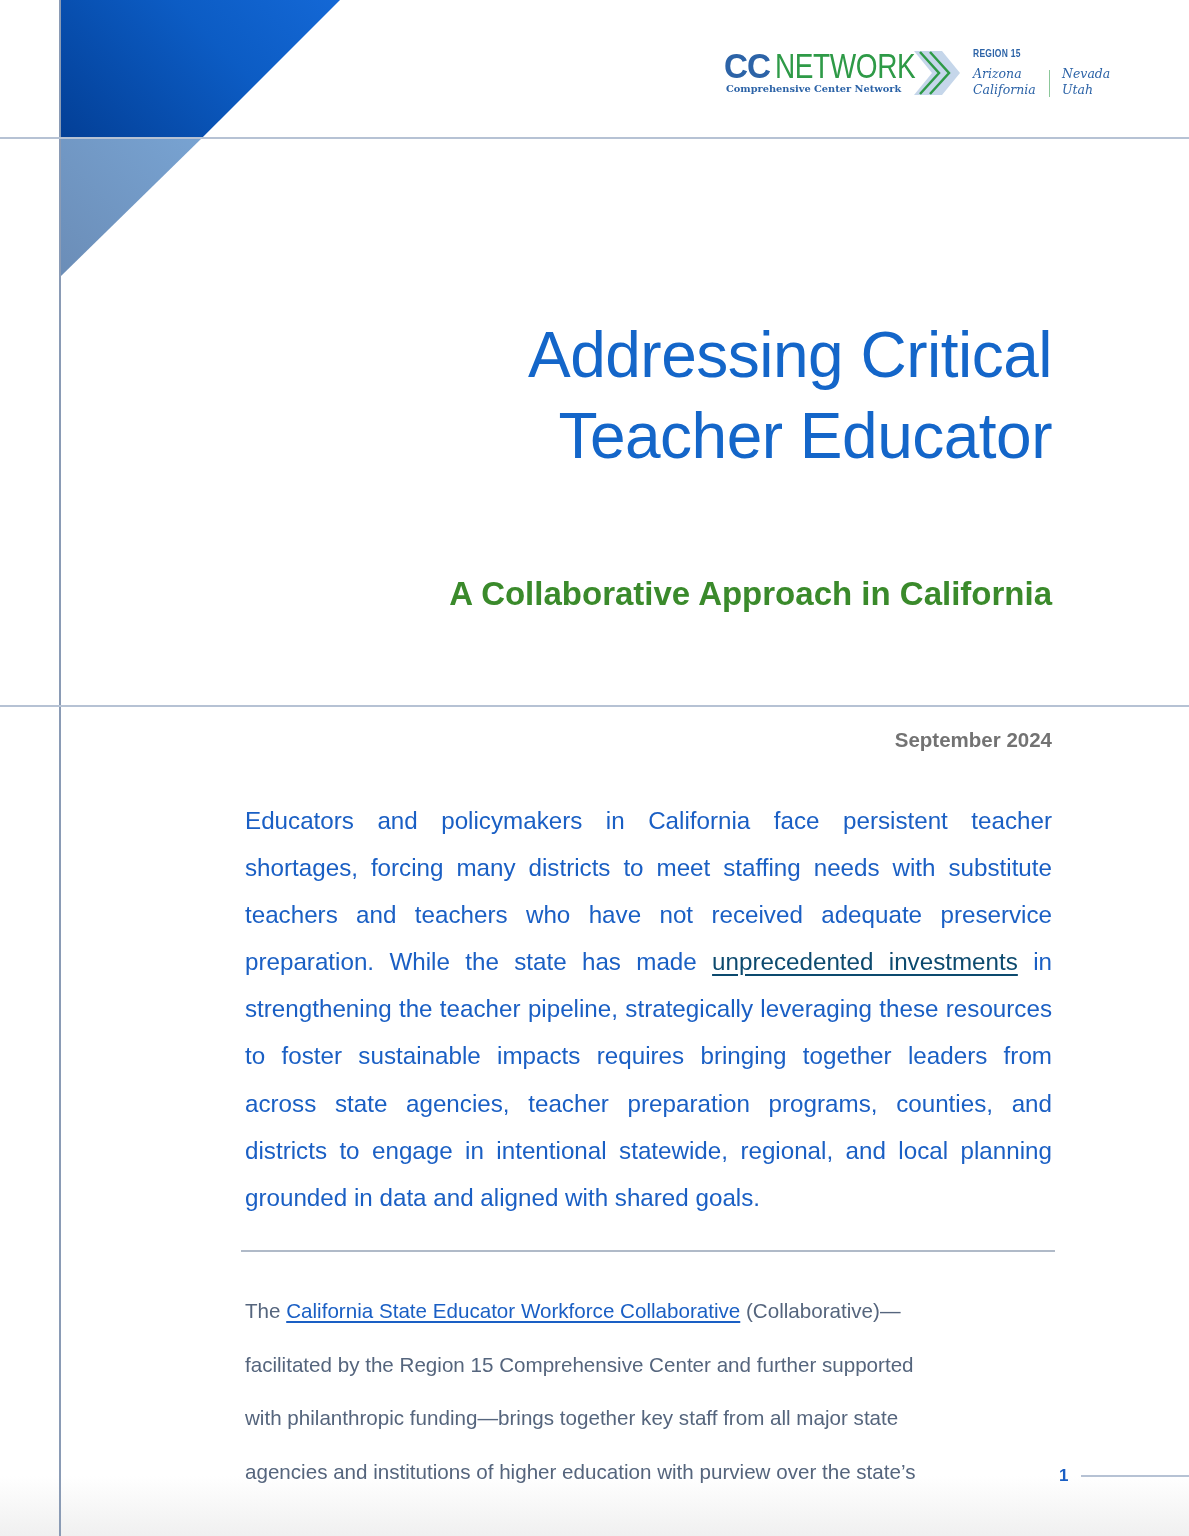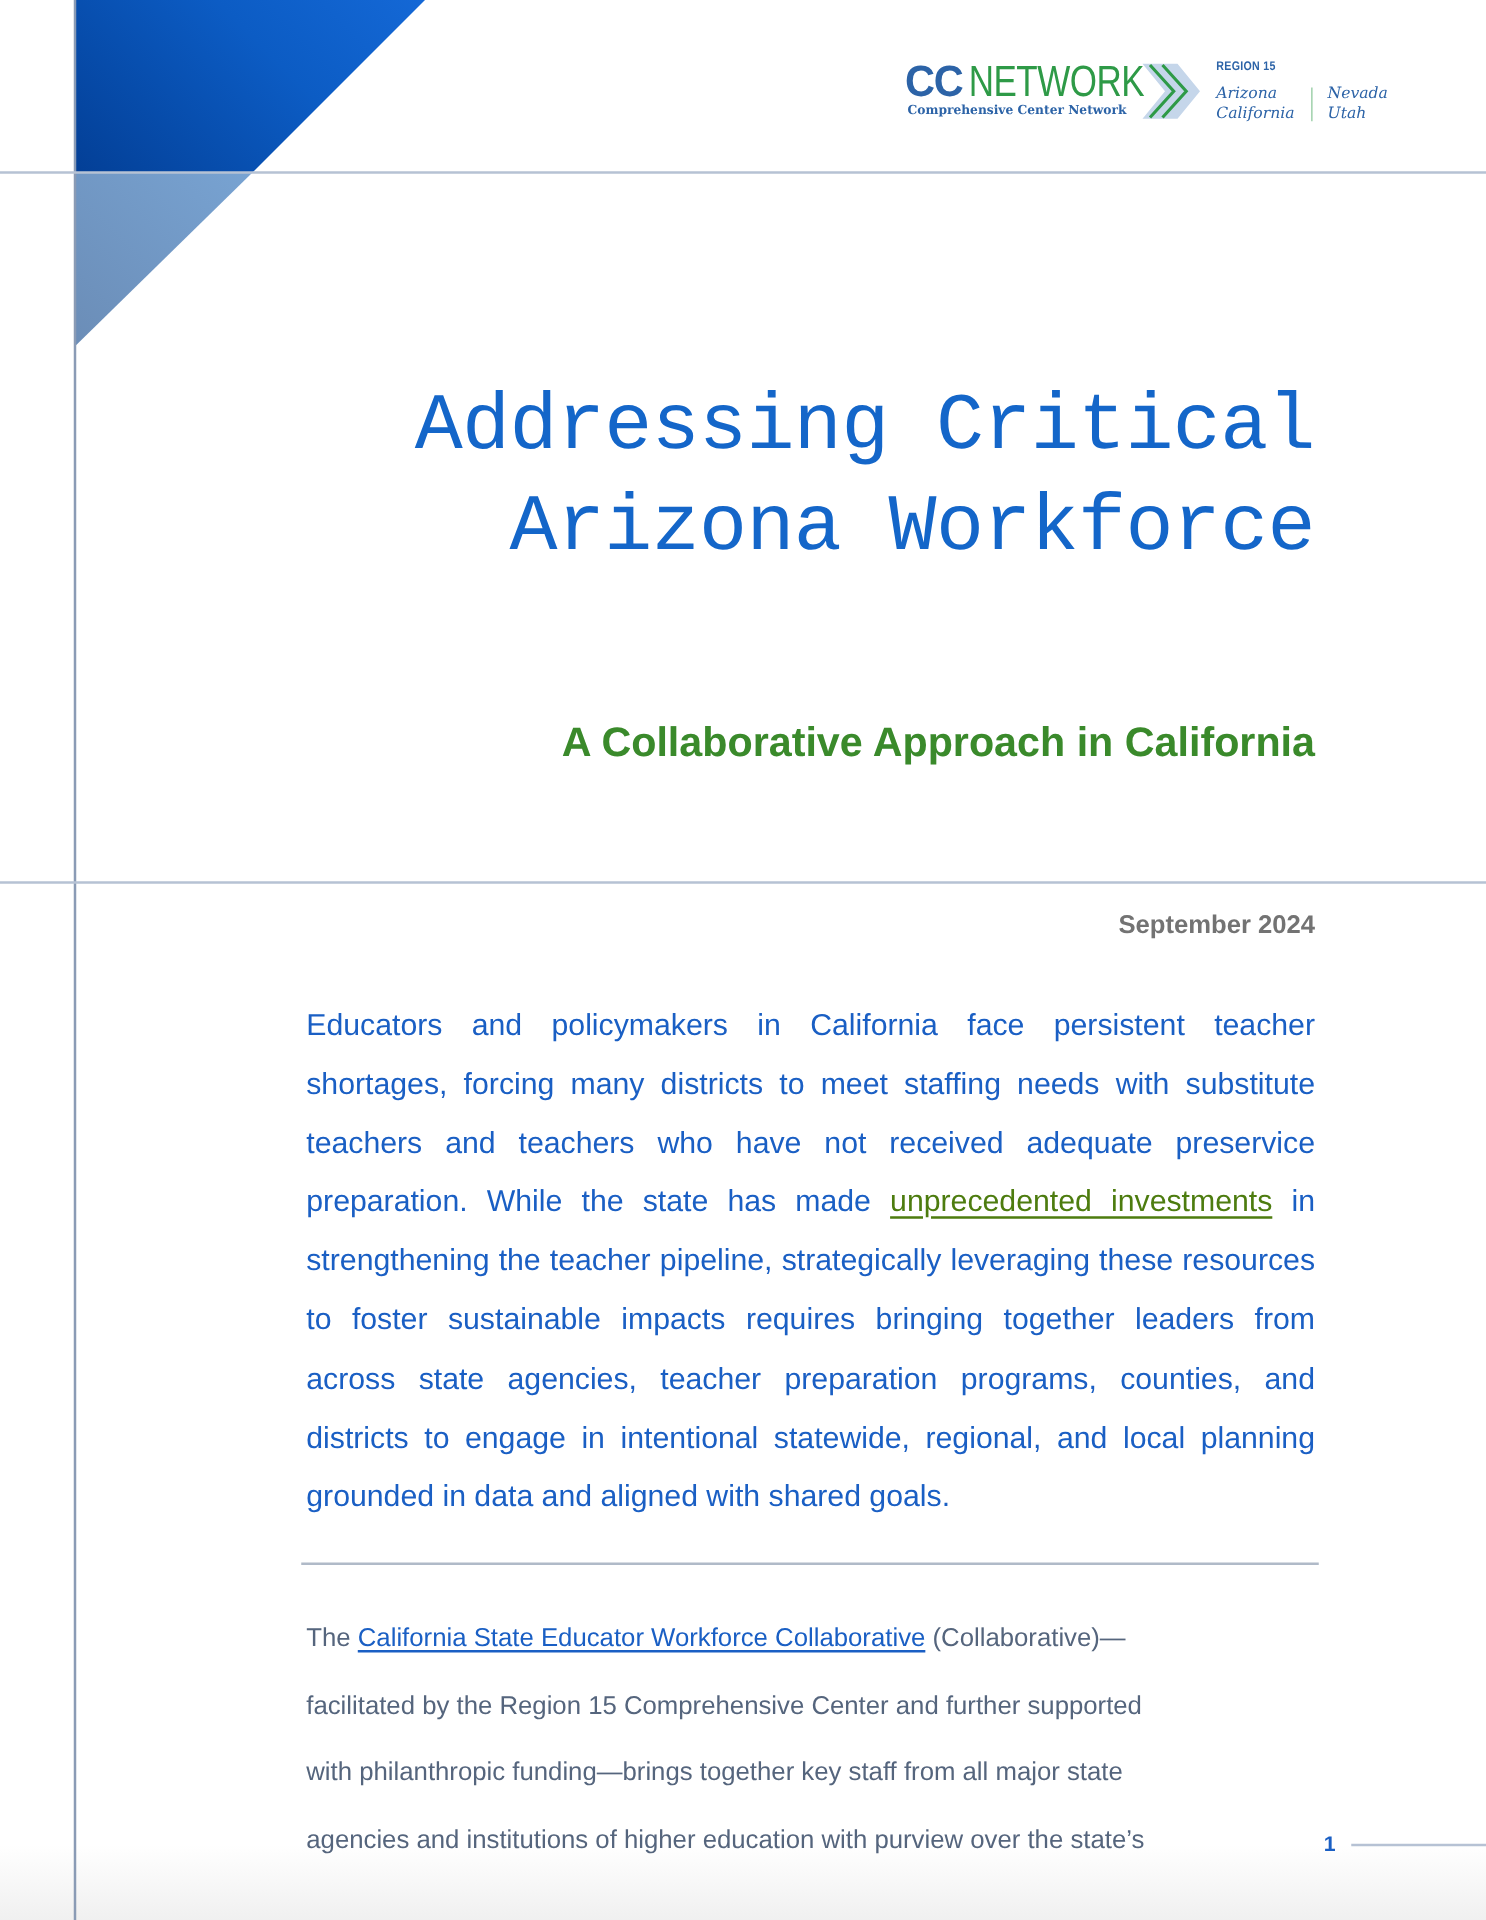--- a/index.html
+++ b/index.html
@@ -68,43 +68,43 @@
     color: #2c63a7; white-space: nowrap; font-style: italic;
   }
   .region-col.left { left: 0; }
   .region-col.right { left: 89px; }
   .region-divider {
     position: absolute; left: 76px; top: 4px; width: 1px; height: 27px; background: #8cc79a;
   }
 
   
   .title {
-    position: absolute; right: 137px; top: 302px; text-align: right;
-    font-family: Liberation Mono, monospace; font-weight: normal;
+    position: absolute; right: 137px; top: 315px; text-align: right;
+    font-family: Liberation Sans, sans-serif; font-weight: normal;
     font-size: 64px; line-height: 81px; color: #1466c9; letter-spacing: -0.5px;
   }
   .title div { white-space: nowrap; }
   .subtitle {
     position: absolute; right: 137px; top: 573px; text-align: left; white-space: nowrap;
     font-family: "Liberation Sans", sans-serif; font-weight: bold;
     font-size: 33px; line-height: 42px; color: #3a8a2b;
   }
 
   .date {
     position: absolute; right: 137px; top: 728px; text-align: center;
     font-family: "Liberation Sans", sans-serif; font-weight: bold;
     font-size: 20.5px; color: #737373;
   }
 
   .intro {
     position: absolute; left: 245px; top: 797px; width: 807px;
     font-family: "Liberation Sans", sans-serif; font-size: 24.2px; line-height: 47.1px;
     color: #1a5fc4; text-align: justify; text-align-last: left;
   }
-  .intro a { color: #4d7c0f; text-decoration: underline; text-underline-offset: 4px; }
+  .intro a { color: #0c4a6e; text-decoration: underline; text-underline-offset: 4px; }
 
   .separator {
     position: absolute; left: 241px; top: 1250px; width: 814px; height: 1.5px; background: #b0bac8;
   }
 
   .body-text {
     position: absolute; left: 245px; top: 1274px; width: 780px;
     font-family: "Liberation Sans", sans-serif; font-size: 20.6px; line-height: 32.6px;
     color: #55657d;
   }
@@ -151,21 +151,21 @@
     <div class="region-divider"></div>
     <div class="region-col right">
       <div>Nevada</div>
       <div>Utah</div>
     </div>
   </div>
 </div>
 
 <div class="title">
   <div>Addressing Critical</div>
-  <div>Arizona Workforce</div>
+  <div>Teacher Educator</div>
 </div>
 <div class="subtitle">A Collaborative Approach in California</div>
 
 <div class="date">September 2024</div>
 
 <p class="intro" style="margin:0;"><span>Educators and policymakers in California face persistent teacher shortages, forcing many districts to meet staffing needs with substitute teachers and teachers who have not received adequate preservice preparation. While the state has made </span><a>unprecedented investments</a><span> in strengthening the teacher pipeline, strategically leveraging these resources to foster sustainable impacts requires bringing together leaders from across state agencies, teacher preparation programs, counties, and districts to engage in intentional statewide, regional, and local planning grounded in data and aligned with shared goals.</span></p>
 
 <div class="separator"></div>
 
 <div class="body-text">

